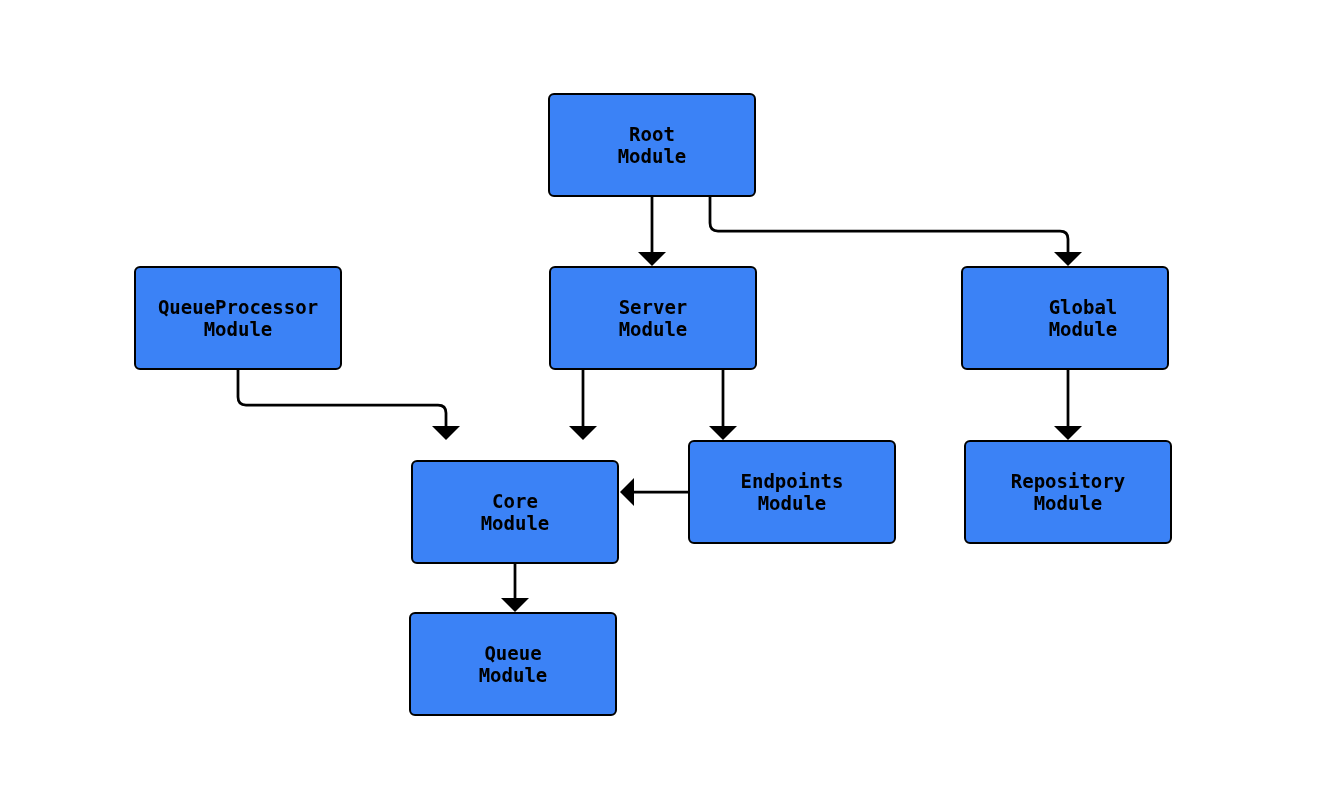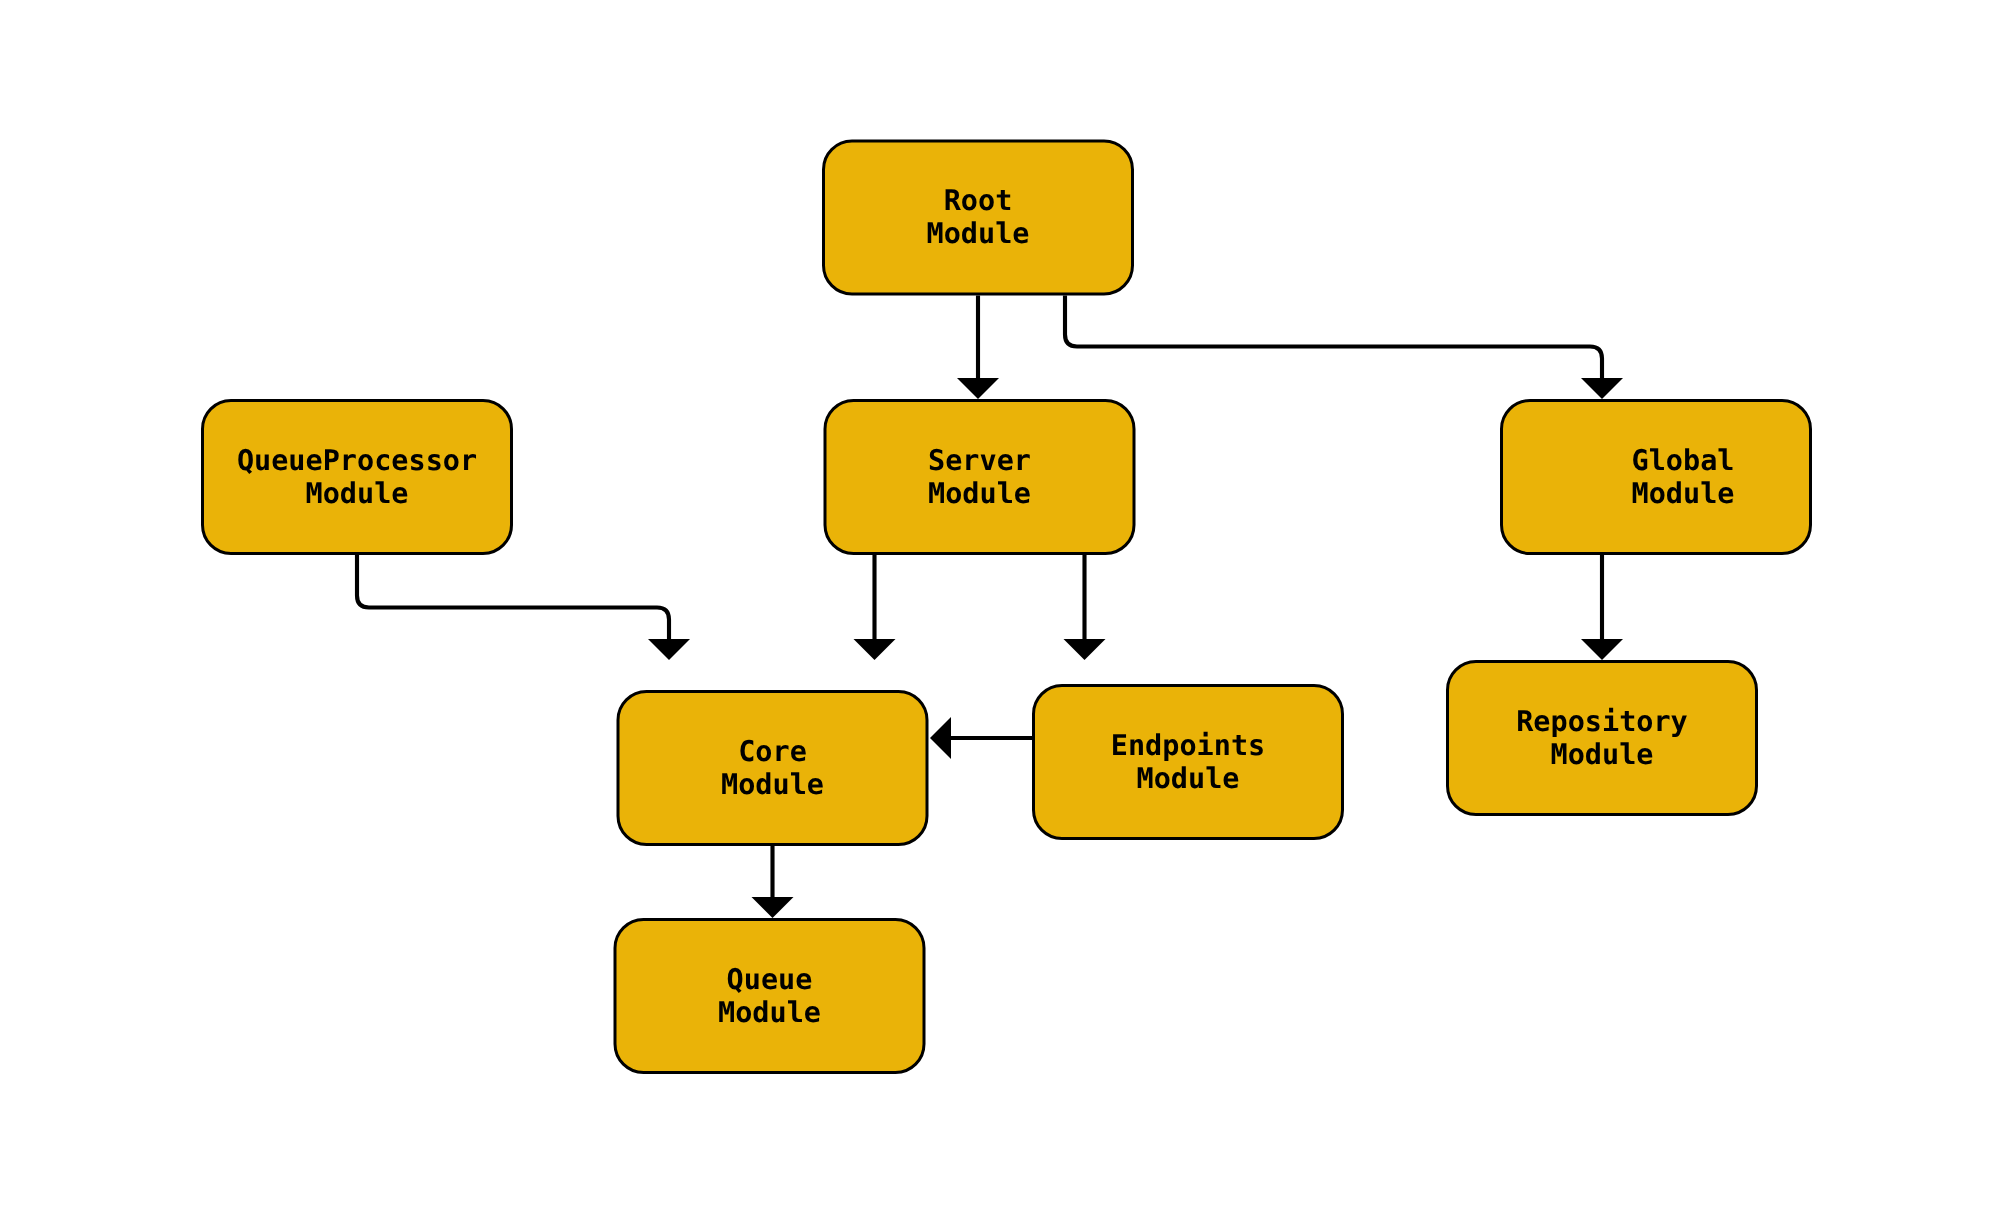--- a/index.html
+++ b/index.html
@@ -29,23 +29,23 @@
   }
   .edges polygon {
     fill: #000000;
     stroke: none;
   }
   .node {
     position: absolute;
     box-sizing: border-box;
     width: 208px;
     height: 104px;
-    background: #eab308;
+    background: #3b82f6;
     border: 2.5px solid #000000;
-    border-radius: 20px;
+    border-radius: 6px;
     display: flex;
     align-items: center;
     justify-content: center;
   }
   .node .label {
     white-space: pre-line;
     text-align: center;
     font-weight: bold;
     font-size: 19px;
     line-height: 22px;
@@ -100,31 +100,31 @@
   <div class="node" style="left:134px; top:266px;">
     <span class="label">QueueProcessor
 Module</span>
   </div>
 
   <div class="node" style="left:549px; top:266px;">
     <span class="label">Server
 Module</span>
   </div>
 
-  <div class="node" style="left:1000px; top:266px;padding-left:36px;">
+  <div class="node" style="left:961px; top:266px;padding-left:36px;">
     <span class="label">Global
 Module</span>
   </div>
 
   <div class="node" style="left:411px; top:460px;">
     <span class="label">Core
 Module</span>
   </div>
 
-  <div class="node" style="left:688px; top:456px;">
+  <div class="node" style="left:688px; top:440px;">
     <span class="label">Endpoints
 Module</span>
   </div>
 
   <div class="node" style="left:964px; top:440px;">
     <span class="label">Repository
 Module</span>
   </div>
 
   <div class="node" style="left:409px; top:612px;">

